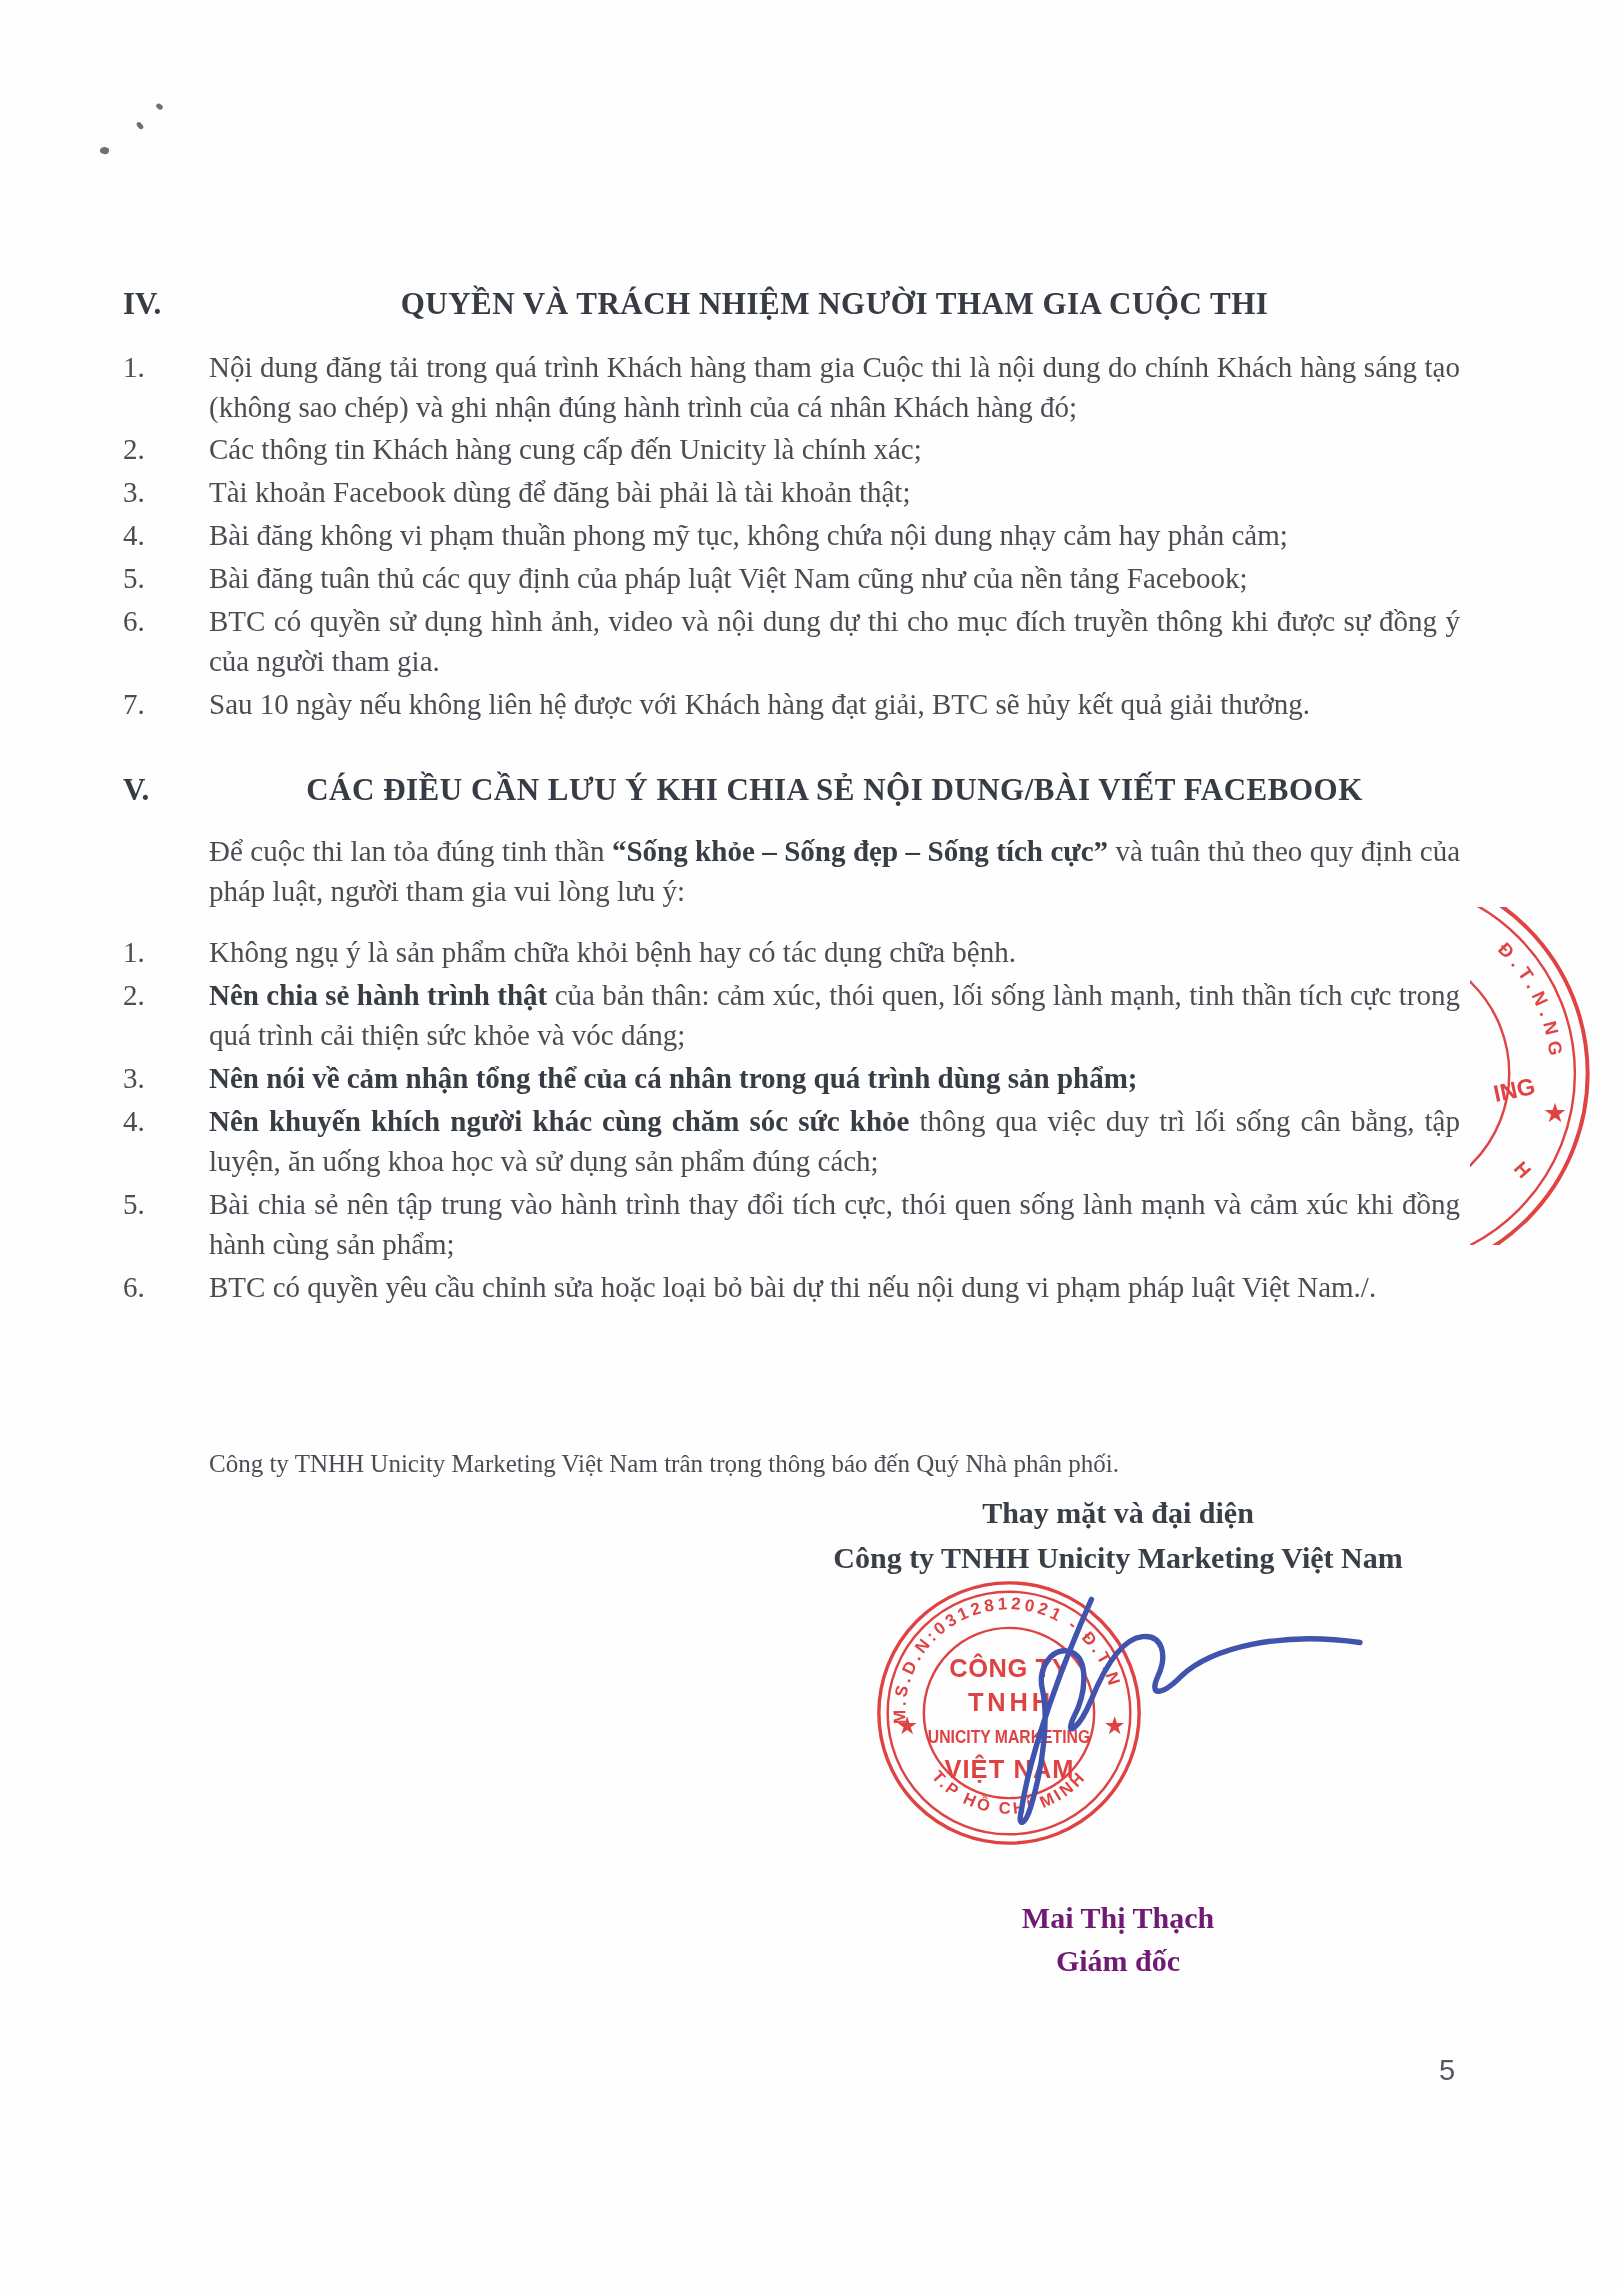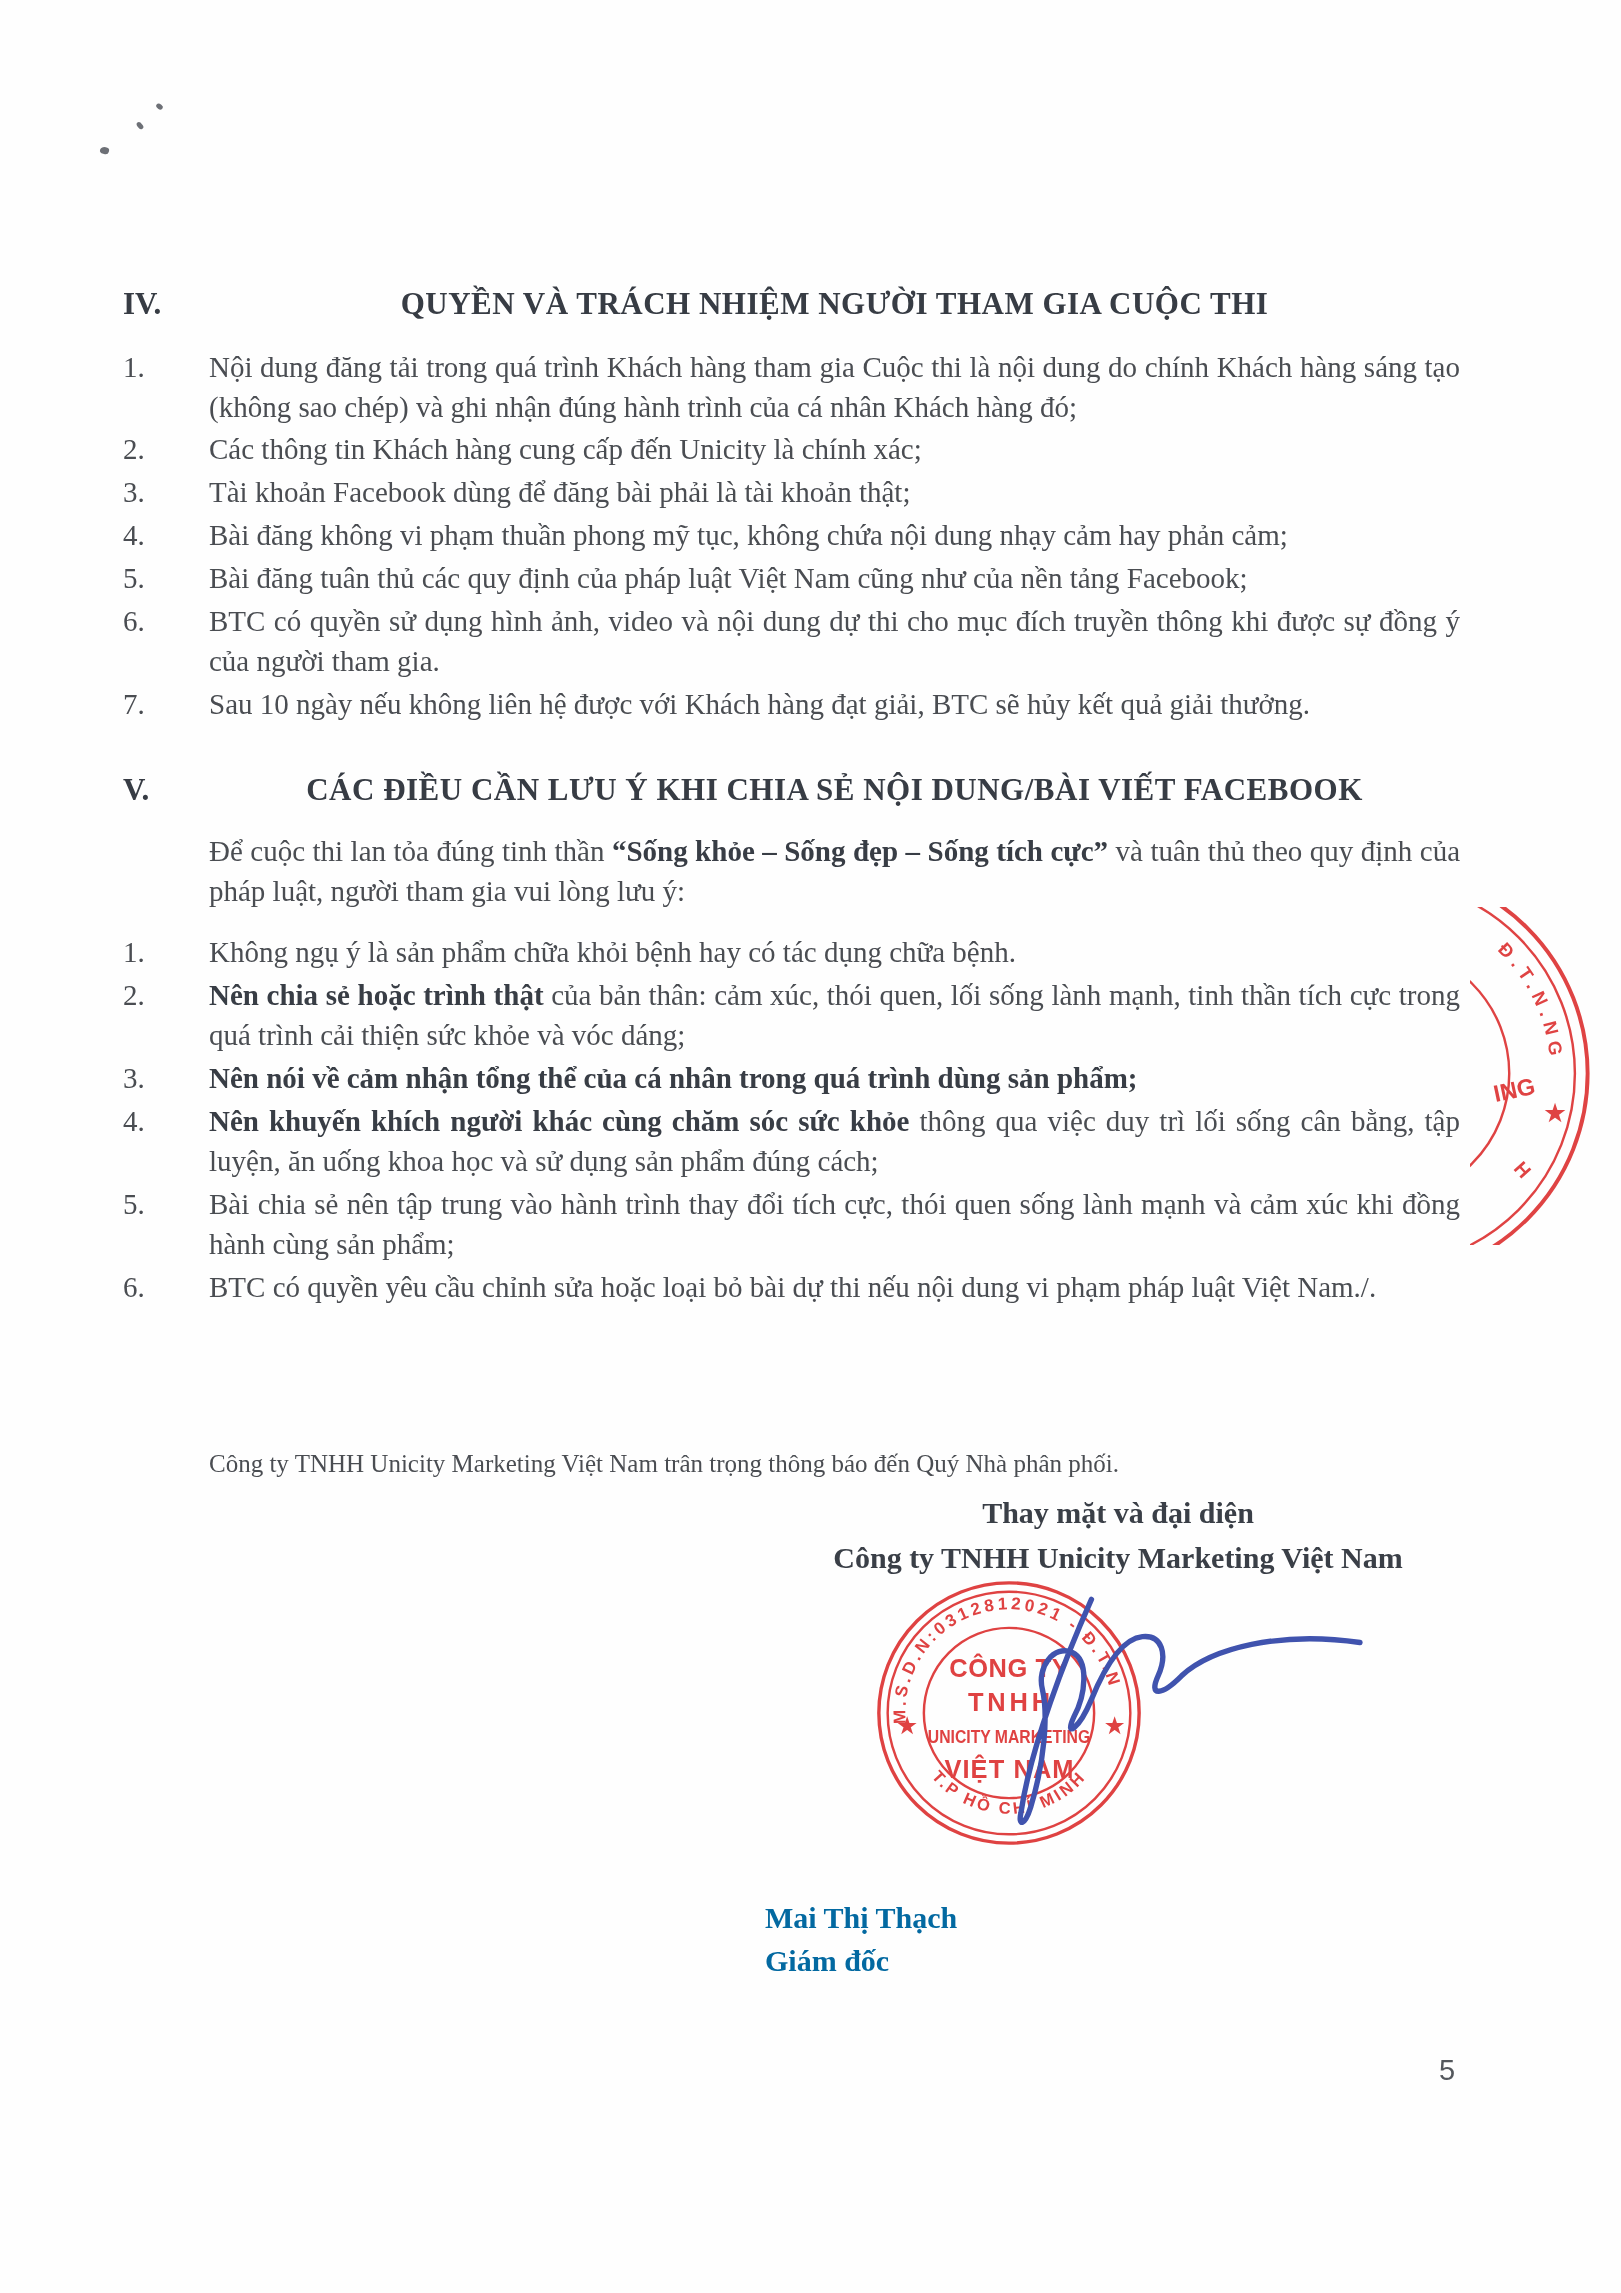--- a/index.html
+++ b/index.html
@@ -29,22 +29,22 @@
 
   .intro { margin:19.6px 0 0 86px; font-size:29px; line-height:40px; text-align:justify; }
 
   .closing { position:absolute; left:209px; top:1419px; font-size:25px; line-height:40px; }
 
   .sign-block {
     position:absolute; left:765px; top:1490px; width:706px; text-align:center;
     font-weight:bold; color:#3a3f47; font-size:30px; line-height:45px;font-family:Liberation Serif, serif;
   }
   .name-block {
-    position:absolute; left:765px; top:1896px; width:706px; text-align:left;
-    font-weight:bold; color:#0369a1; font-size:30px; line-height:43px;
+    position:absolute; left:765px; top:1896px; width:706px; text-align:center;
+    font-weight:bold; color:#701a75; font-size:30px; line-height:43px;
   }
 
   .stamp { position:absolute; left:872px; top:1571px; opacity:0.93; }
   .stamp text { font-family:"Liberation Sans", sans-serif; font-weight:bold; }
   .signature-svg { position:absolute; left:956px; top:1570px; }
   .edge-stamp { position:absolute; left:1470px; top:907px; opacity:0.92; }
   .edge-stamp text { font-family:"Liberation Sans", sans-serif; font-weight:bold; }
 
   .page-num {
     position:absolute; left:1439px; top:2054px;
@@ -105,21 +105,21 @@
 
     <p class="intro"><span>Để cuộc thi lan tỏa đúng tinh thần </span><b>“Sống khỏe – Sống đẹp – Sống tích cực”</b><span> và tuân thủ theo quy định của pháp luật, người tham gia vui lòng lưu ý:</span></p>
 
     <div class="list">
       <div class="li">
         <span class="num">1.</span>
         <p class="txt"><b></b><span>Không ngụ ý là sản phẩm chữa khỏi bệnh hay có tác dụng chữa bệnh.</span></p>
       </div>
       <div class="li">
         <span class="num">2.</span>
-        <p class="txt"><b>Nên chia sẻ hoặc trình thật</b><span> của bản thân: cảm xúc, thói quen, lối sống lành mạnh, tinh thần tích cực trong quá trình cải thiện sức khỏe và vóc dáng;</span></p>
+        <p class="txt"><b>Nên chia sẻ hành trình thật</b><span> của bản thân: cảm xúc, thói quen, lối sống lành mạnh, tinh thần tích cực trong quá trình cải thiện sức khỏe và vóc dáng;</span></p>
       </div>
       <div class="li">
         <span class="num">3.</span>
         <p class="txt"><b>Nên nói về cảm nhận tổng thể của cá nhân trong quá trình dùng sản phẩm;</b><span></span></p>
       </div>
       <div class="li">
         <span class="num">4.</span>
         <p class="txt"><b>Nên khuyến khích người khác cùng chăm sóc sức khỏe</b><span> thông qua việc duy trì lối sống cân bằng, tập luyện, ăn uống khoa học và sử dụng sản phẩm đúng cách;</span></p>
       </div>
       <div class="li">

